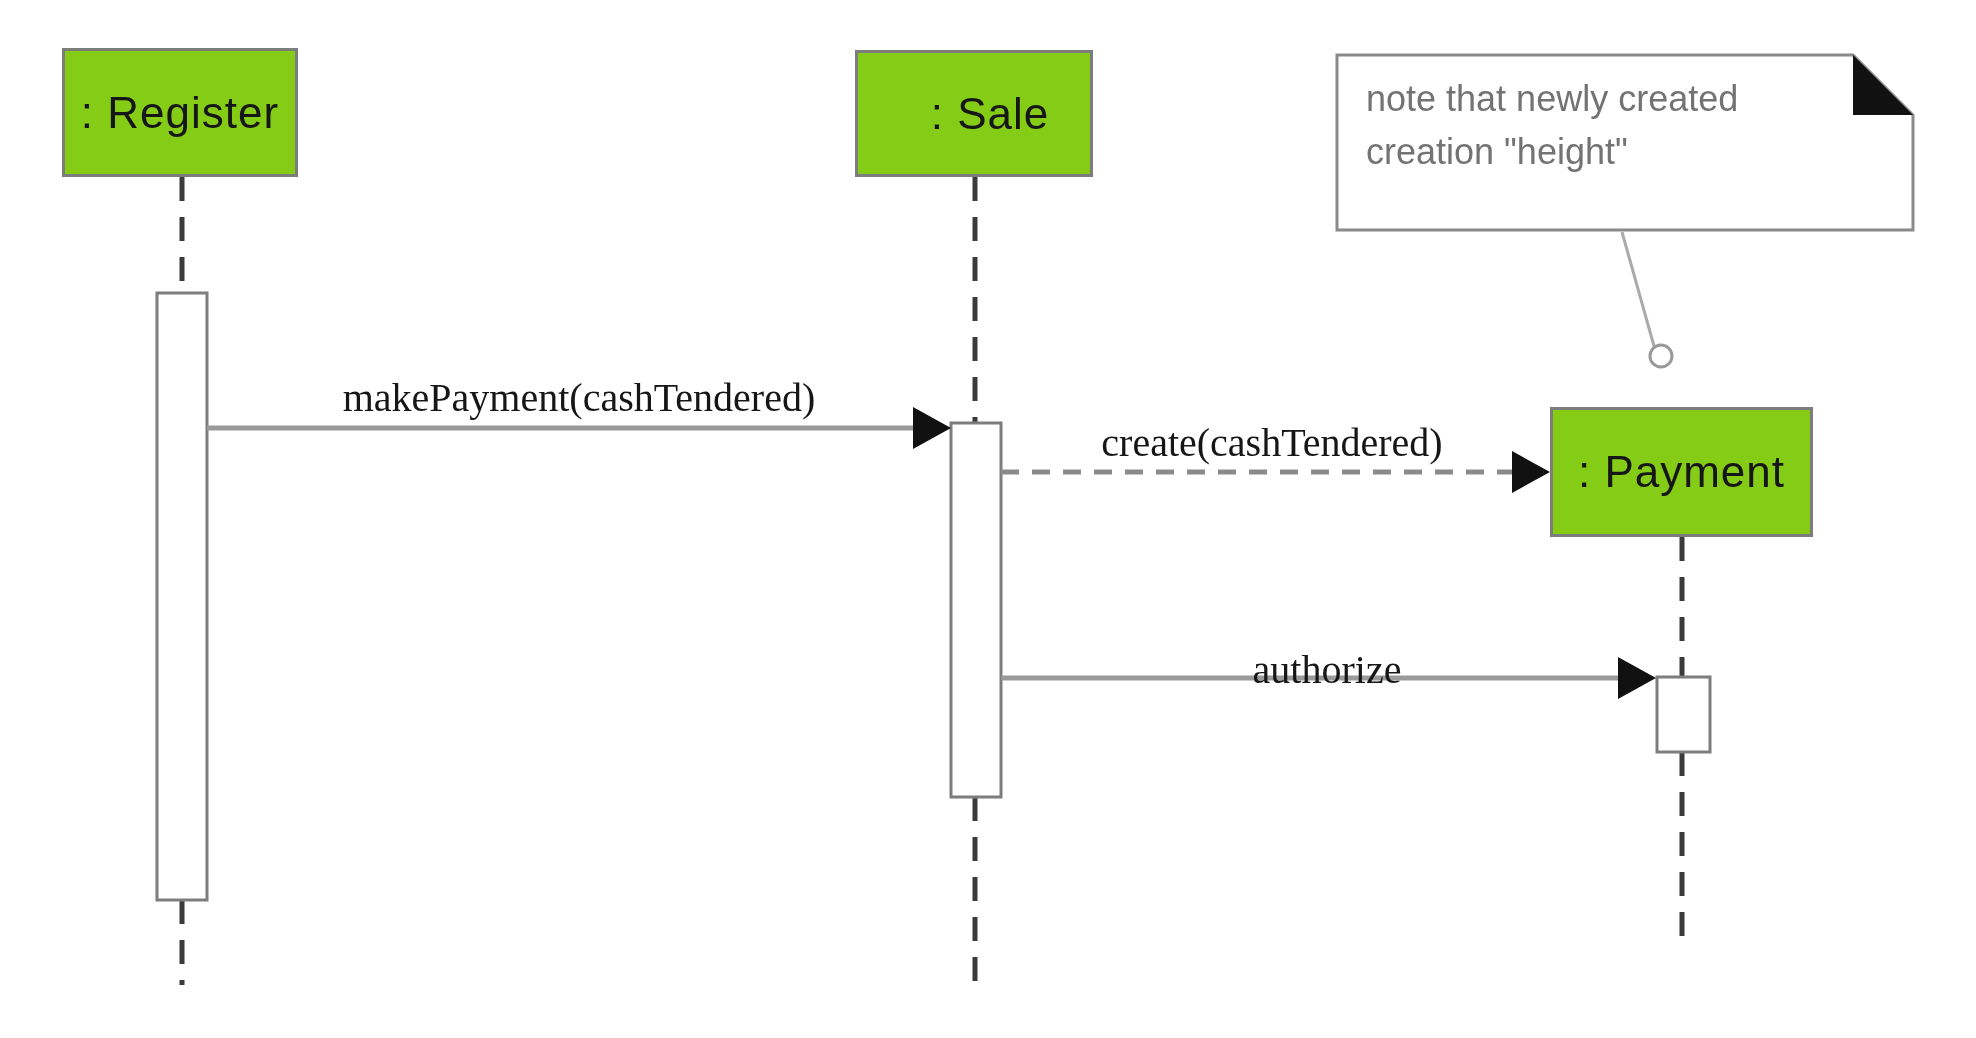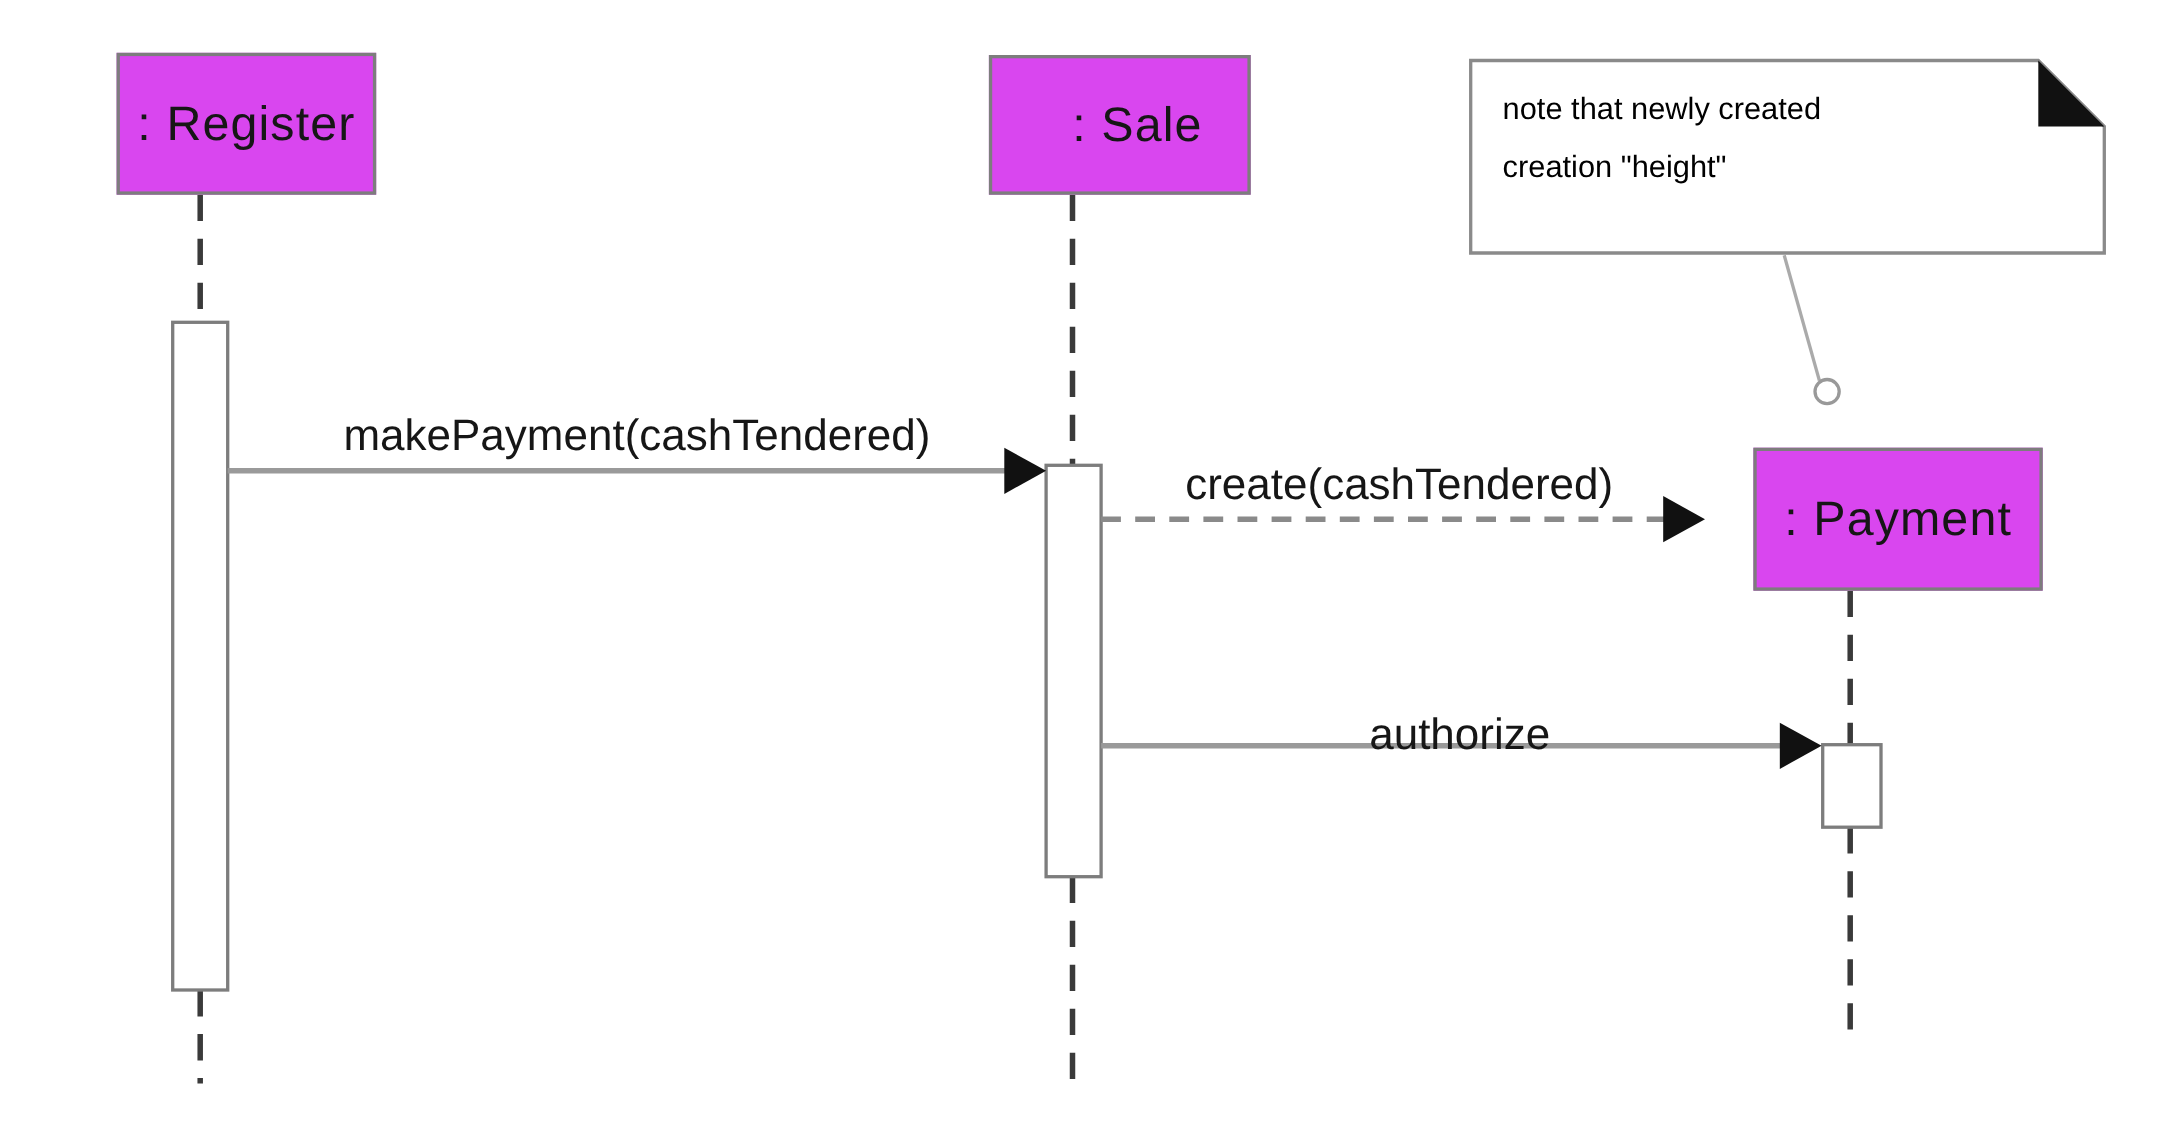--- a/index.html
+++ b/index.html
@@ -11,52 +11,52 @@
     overflow: hidden;
     font-family: "Liberation Sans", sans-serif;
   }
   svg.layer {
     position: absolute;
     left: 0; top: 0;
     width: 1976px; height: 1038px;
   }
   .obj-box {
     position: absolute;
-    background: #d946ef;
+    background: #84cc16;
     border: 3px solid #7d7d7d;
     box-sizing: border-box;
     display: flex;
     align-items: center;
     justify-content: center;
     font-size: 44px;
     color: #161616;
     letter-spacing: 1px;
-    margin-left: 44px;
   }
   #register-box { left: 62px;  top: 48px;  width: 236px; height: 129px; }
   #sale-box     { left: 855px; top: 50px;  width: 238px; height: 127px; padding-left: 32px; }
   #payment-box  { left: 1550px;top: 407px; width: 263px; height: 130px; }
   .msg-label {
     position: absolute;
     font-size: 40px;
     color: #161616;
     transform: translateX(-50%);
     white-space: nowrap;
+    font-family: Liberation Serif, serif;
   }
   #label-makepayment { left: 579px;  top: 374px; }
   #label-create      { left: 1272px; top: 419px; }
   #label-authorize   { left: 1327px; top: 622px; margin-top: 24px; }
   .note-text {
     position: absolute;
     left: 1366px;
     top: 72px;
     width: 520px;
-    font-size: 28px;
+    font-size: 36px;
     line-height: 53px;
-    color: #000000;
+    color: #737373;
   }
   .note-text div { white-space: nowrap; }
 </style>
 </head>
 <body>
 
 <div class="canvas">
 
   <svg class="layer" viewBox="0 0 1976 1038">
 

